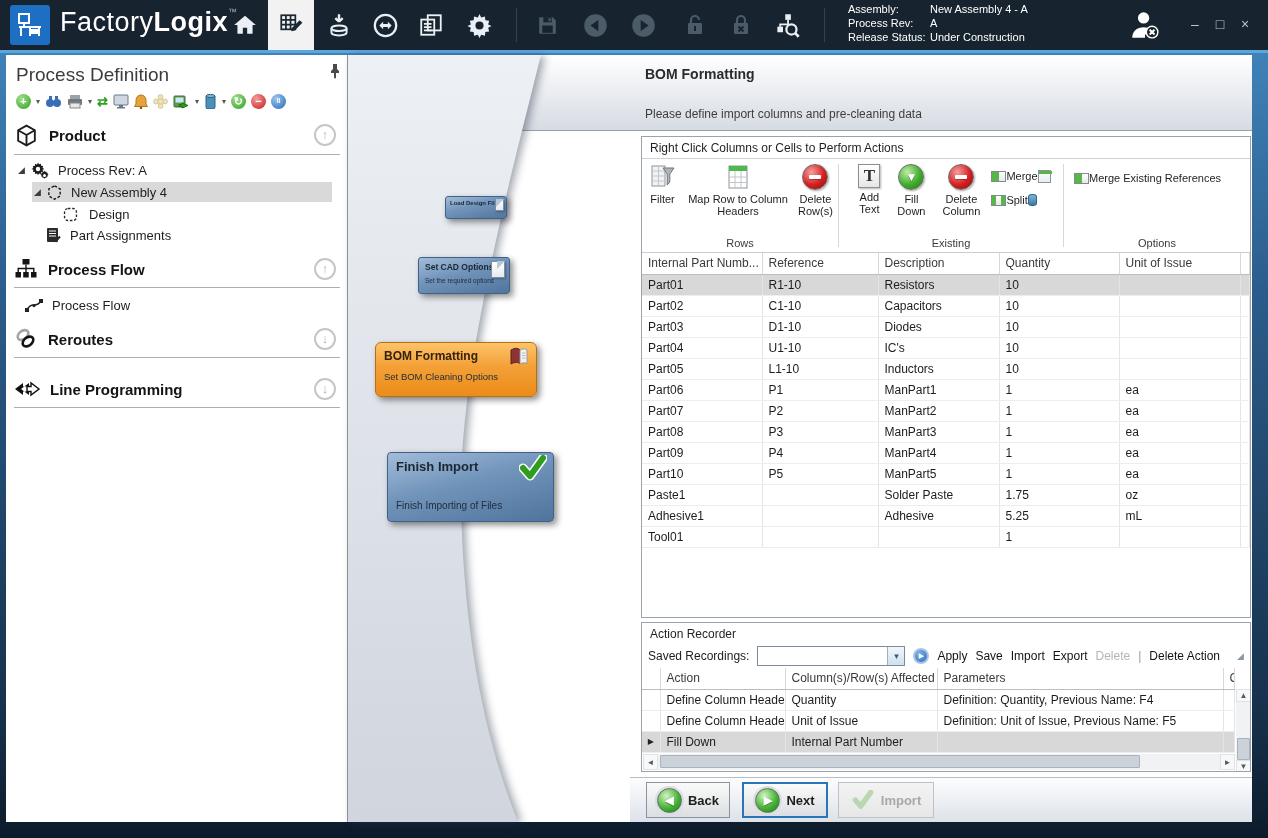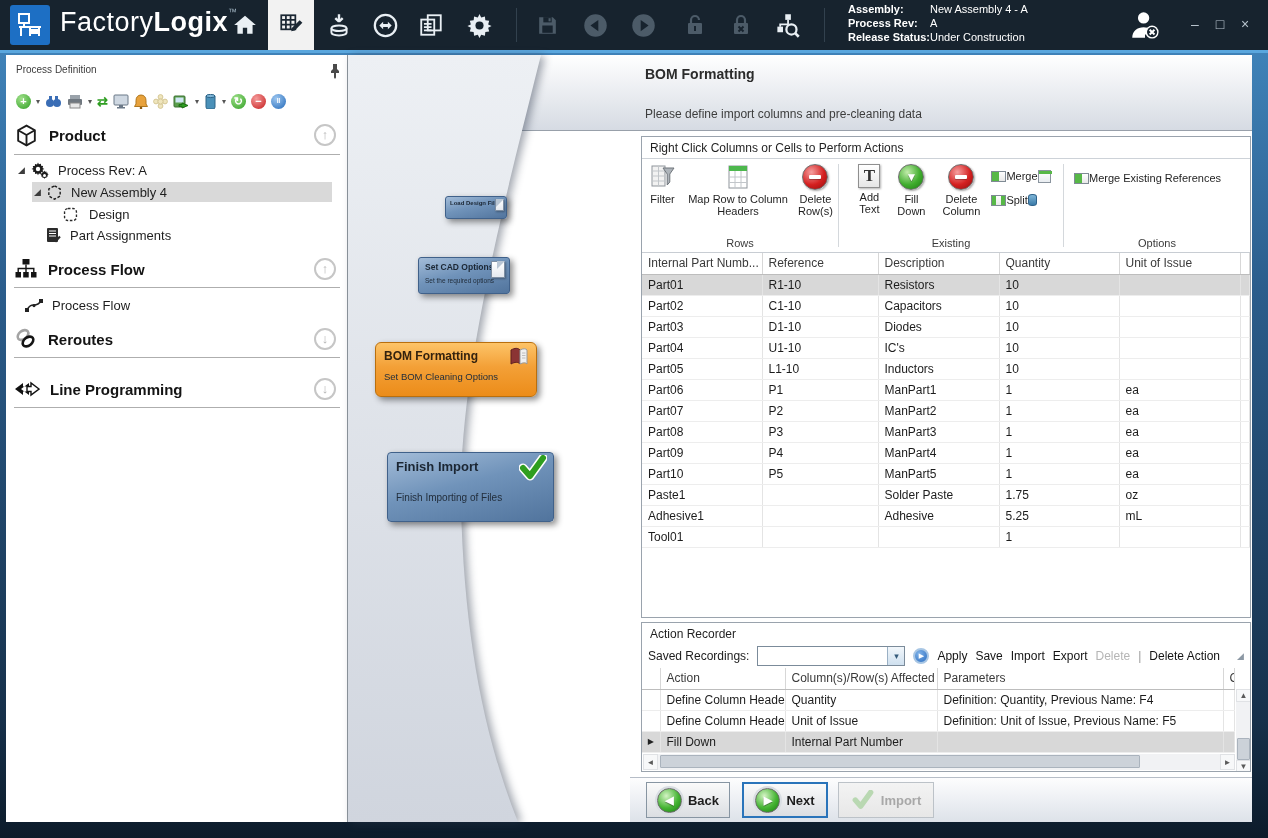--- a/index.html
+++ b/index.html
@@ -11,27 +11,27 @@
 .titlebar{left:0;top:0;width:1268px;height:50px;background:#17232e}
 .logo{left:10px;top:5px;width:40px;height:40px;background:#1d6fc4;border-radius:3px;display:flex;align-items:center;justify-content:center}
 .brand{left:60px;top:7px;color:#fff;font-size:27px;letter-spacing:.5px}
 .brand .lt{font-weight:300}.brand .bd{font-weight:700}
 .brand .tm{font-size:9px;vertical-align:top;color:#9fb2c0}
 .tb-tile{top:0;width:46px;height:50px;display:flex;align-items:center;justify-content:center;color:#e9eff4}
 .tb-tile.active{background:#f2f2f2;color:#1b2733}
 .tb-tile.dis{color:#4c5b68}
 .vline{top:8px;width:1px;height:34px;background:#32414e}
 .asm-row{color:#fff;font-size:11px;white-space:nowrap}
-.asm-row b{display:inline-block;width:82px;font-weight:bold}
+.asm-row b{display:inline-block;width:82px;font-weight:normal}
 .winbtn{color:#b7c3cd;font-size:14px;width:22px;text-align:center;top:16px}
 
 .frame{left:0;top:50px;width:1268px;height:788px;background:linear-gradient(#3f82b8 0%,#2b5d8c 30%,#16304a 85%,#0c1b2a 100%);border-top:3px solid #5aa7de}
 
 .panel{left:6px;top:55px;width:342px;height:767px;background:#fff;border-right:1px solid #8f979e}
-.ptitle{left:10px;top:9px;font-size:10px;color:#3c3c3c}
+.ptitle{left:10px;top:9px;font-size:19px;color:#3c3c3c}
 .ptools{left:10px;top:38px;display:flex;gap:5px;align-items:center;height:17px}
 .mini{width:15px;height:15px;border-radius:50%;font-size:11px;line-height:14px;text-align:center;color:#fff;font-weight:bold}
 .mini.gn{background:radial-gradient(circle at 35% 30%,#9fe08a,#2f9e22)}
 .mini.rd{background:radial-gradient(circle at 35% 30%,#f59a9a,#c41c1c)}
 .mini.bl{background:radial-gradient(circle at 35% 30%,#9cc6f0,#2268b8)}
 .caret{font-size:8px;color:#555}
 .glyph{font-size:13px;line-height:16px}
 .sec{height:28px;display:flex;align-items:center}
 .sec-label{font-weight:bold;font-size:15px;color:#141414;margin-left:10px}
 .circ{width:22px;height:22px;border:2px solid #c6c6c6;border-radius:50%;color:#b3b3b3;text-align:center;line-height:18px;font-size:13px;font-weight:bold}
@@ -436,21 +436,21 @@
     <span style="position:absolute;right:6px;top:4px">
       <svg width="22" height="20" viewBox="0 0 22 20">
           <path d="M3 3c4-2.2 7-2.2 9 0v14c-2-2.2-5-2.2-9 0z" fill="#8b3434" stroke="#5e1f1f"></path>
           <path d="M12 3c3-1.6 6-1.6 7 0v14c-1-1.6-4-1.6-7 0z" fill="#f0f0f0" stroke="#9a9a9a"></path>
           <path d="M14 6h3.5M14 8.5h3.5M14 11h3.5" stroke="#b0b0b0" stroke-width=".8"></path>
         </svg>
     </span>
   </div>
   <div class="step blue r" style="left:39px;top:397px;width:167px;height:70px">
     <div class="t1" style="font-size:13px">Finish Import</div>
-    <div class="t2" style="font-size:10px;margin-top:18px">Finish Importing of Files</div>
+    <div class="t2" style="font-size:10px;margin-top:26px">Finish Importing of Files</div>
     <span style="position:absolute;right:6px;top:2px">
       <svg width="28" height="26" viewBox="0 0 28 26">
           <path d="M4 13l7 8L24 3" fill="none" stroke="#ffffff" stroke-width="9" stroke-linecap="round" stroke-linejoin="round"></path>
           <path d="M4 13l7 8L24 3" fill="none" stroke="#2f9e1f" stroke-width="6" stroke-linecap="round" stroke-linejoin="round"></path>
         </svg>
     </span>
   </div>
 
   <div class="gbox r" style="left:293px;top:81px;width:610px;height:482px">
     <div class="gbox-label">Right Click Columns or Cells to Perform Actions</div>

